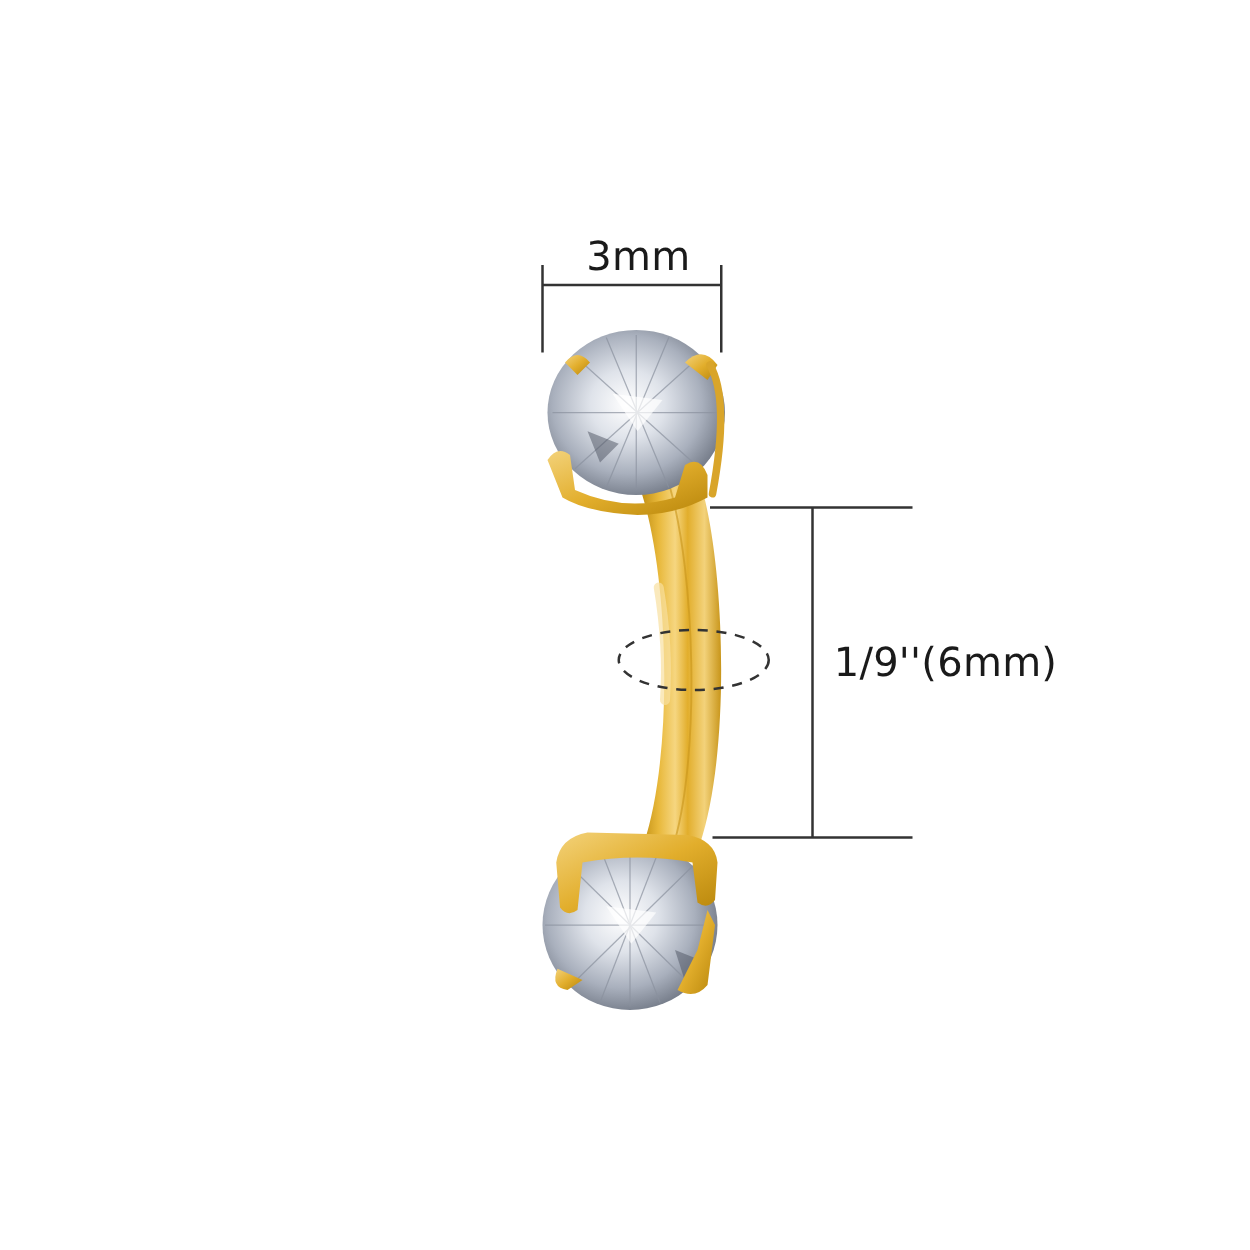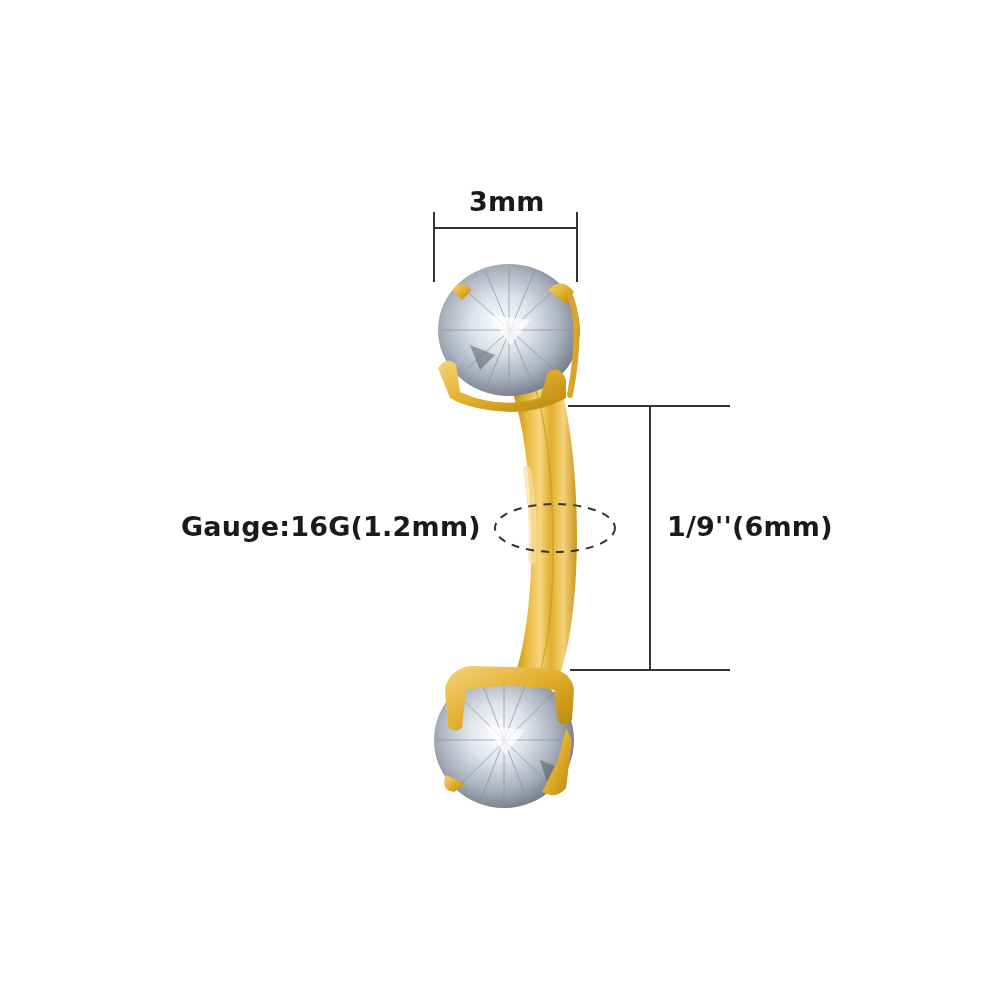--- a/index.html
+++ b/index.html
@@ -1,19 +1,19 @@
 <!DOCTYPE html>
 <html><head>
   <meta charset="utf-8">
   <style>
     html, body { margin: 0; padding: 0; background: #ffffff; }
     body { width: 1000px; height: 1000px; position: relative; overflow: hidden;
            font-family: "DejaVu Sans", "Liberation Sans", sans-serif; }
     .canvas { position: absolute; left: 0; top: 0; width: 1000px; height: 1000px; }
-    .label { position: absolute; color: #1a1a1a; font-size: 27px; letter-spacing: 0.2px; white-space: nowrap; font-weight: bold; }
+    .label { position: absolute; color: #1a1a1a; font-size: 32px; letter-spacing: 0.2px; white-space: nowrap; }
     #lbl-width { left: 469px; top: 186px; }
     #lbl-gauge { left: 181px; top: 511px; }
     #lbl-length { left: 667px; top: 511px; }
     svg { position: absolute; left: 0; top: 0; }
   </style>
 </head>
 <body>
 
 <div class="canvas">
 
@@ -92,15 +92,14 @@
       <polygon points="485,725 525,730 505,755" fill="#ffffff" opacity="0.7"></polygon>
       <polygon points="540,760 560,768 548,785" fill="#4d5461" opacity="0.5"></polygon>
 
       <path d="M 445 690 Q 448 670 470 666 L 550 668 Q 572 672 574 690 L 572 720 Q 566 728 558 722 L 554 690 Q 510 682 466 690 L 462 728 Q 454 734 448 726 Z" fill="url(#prongGrad)"></path>
       <path d="M 446 775 Q 440 790 454 792 L 466 784 Z" fill="url(#prongGrad)"></path>
       <path d="M 542 792 Q 556 800 566 788 L 572 740 L 566 728 L 558 760 Z" fill="url(#prongGrad)"></path>
     </g>
   </svg>
 
   <div class="label" id="lbl-width">3mm</div>
-  <div class="label" id="lbl-gauge">Gauge:16G(1.2mm)</div>
   <div class="label" id="lbl-length">1/9''(6mm)</div>
 </div>
 
 </body></html>

